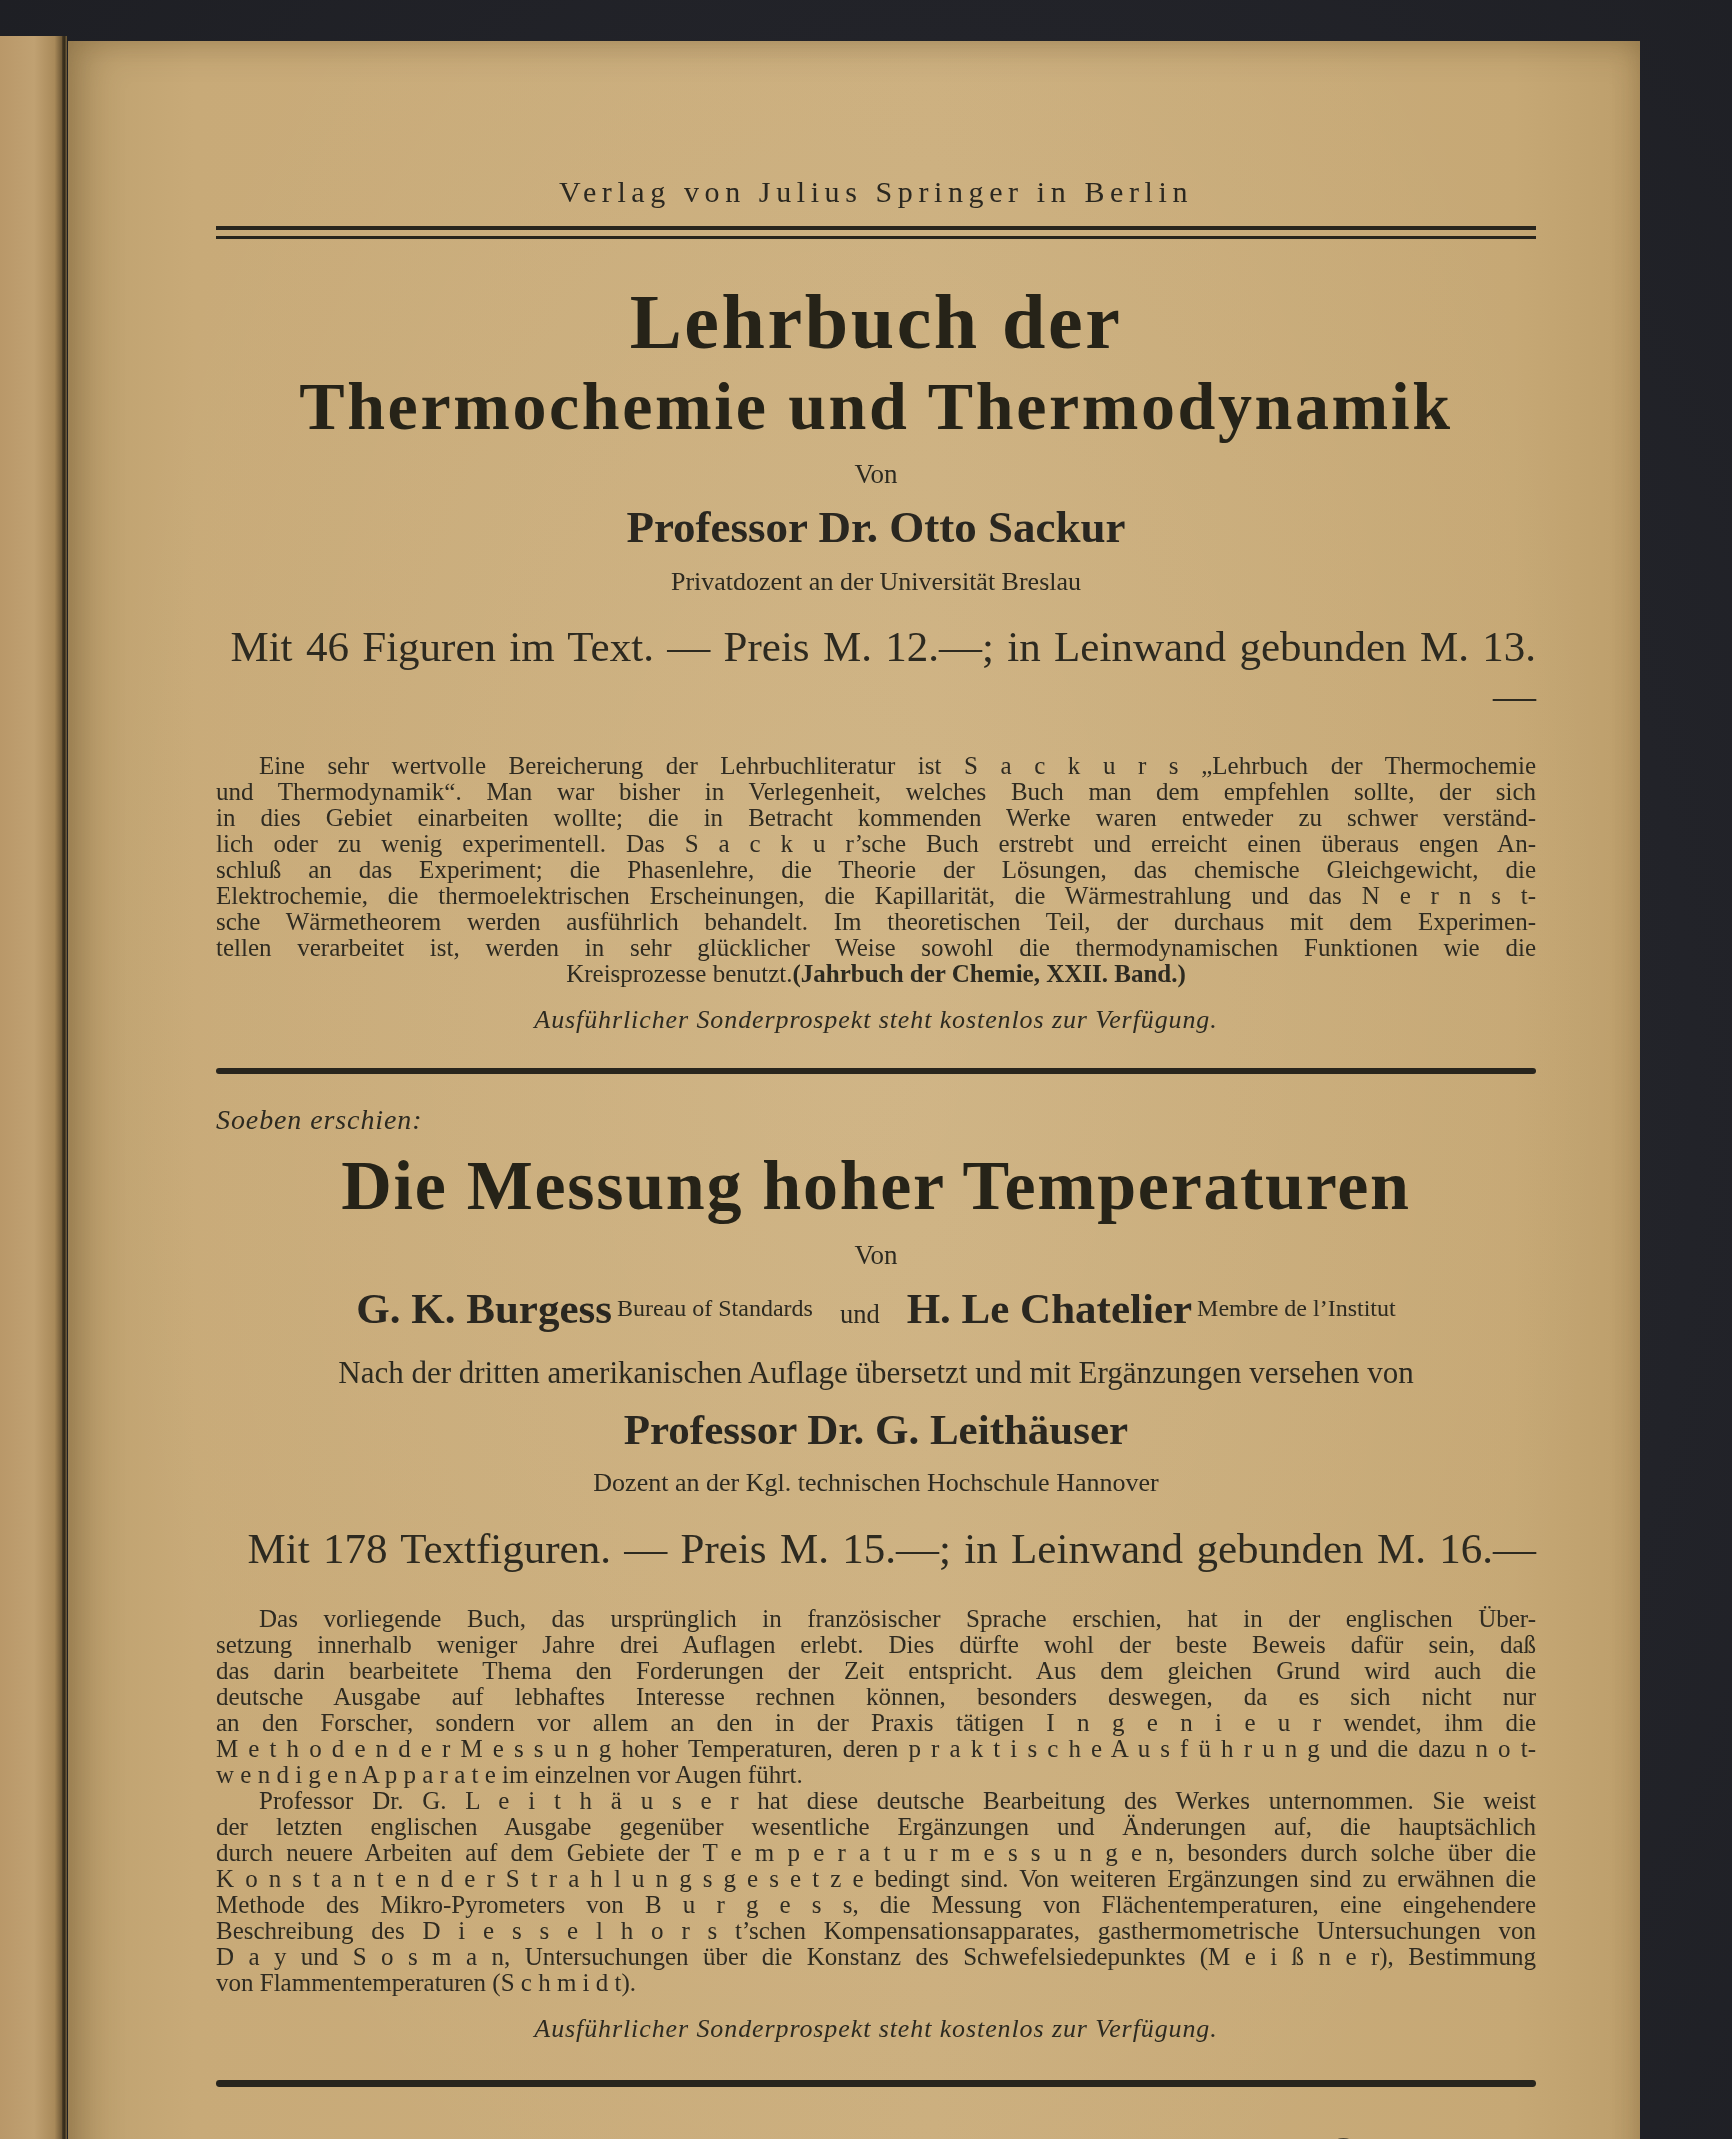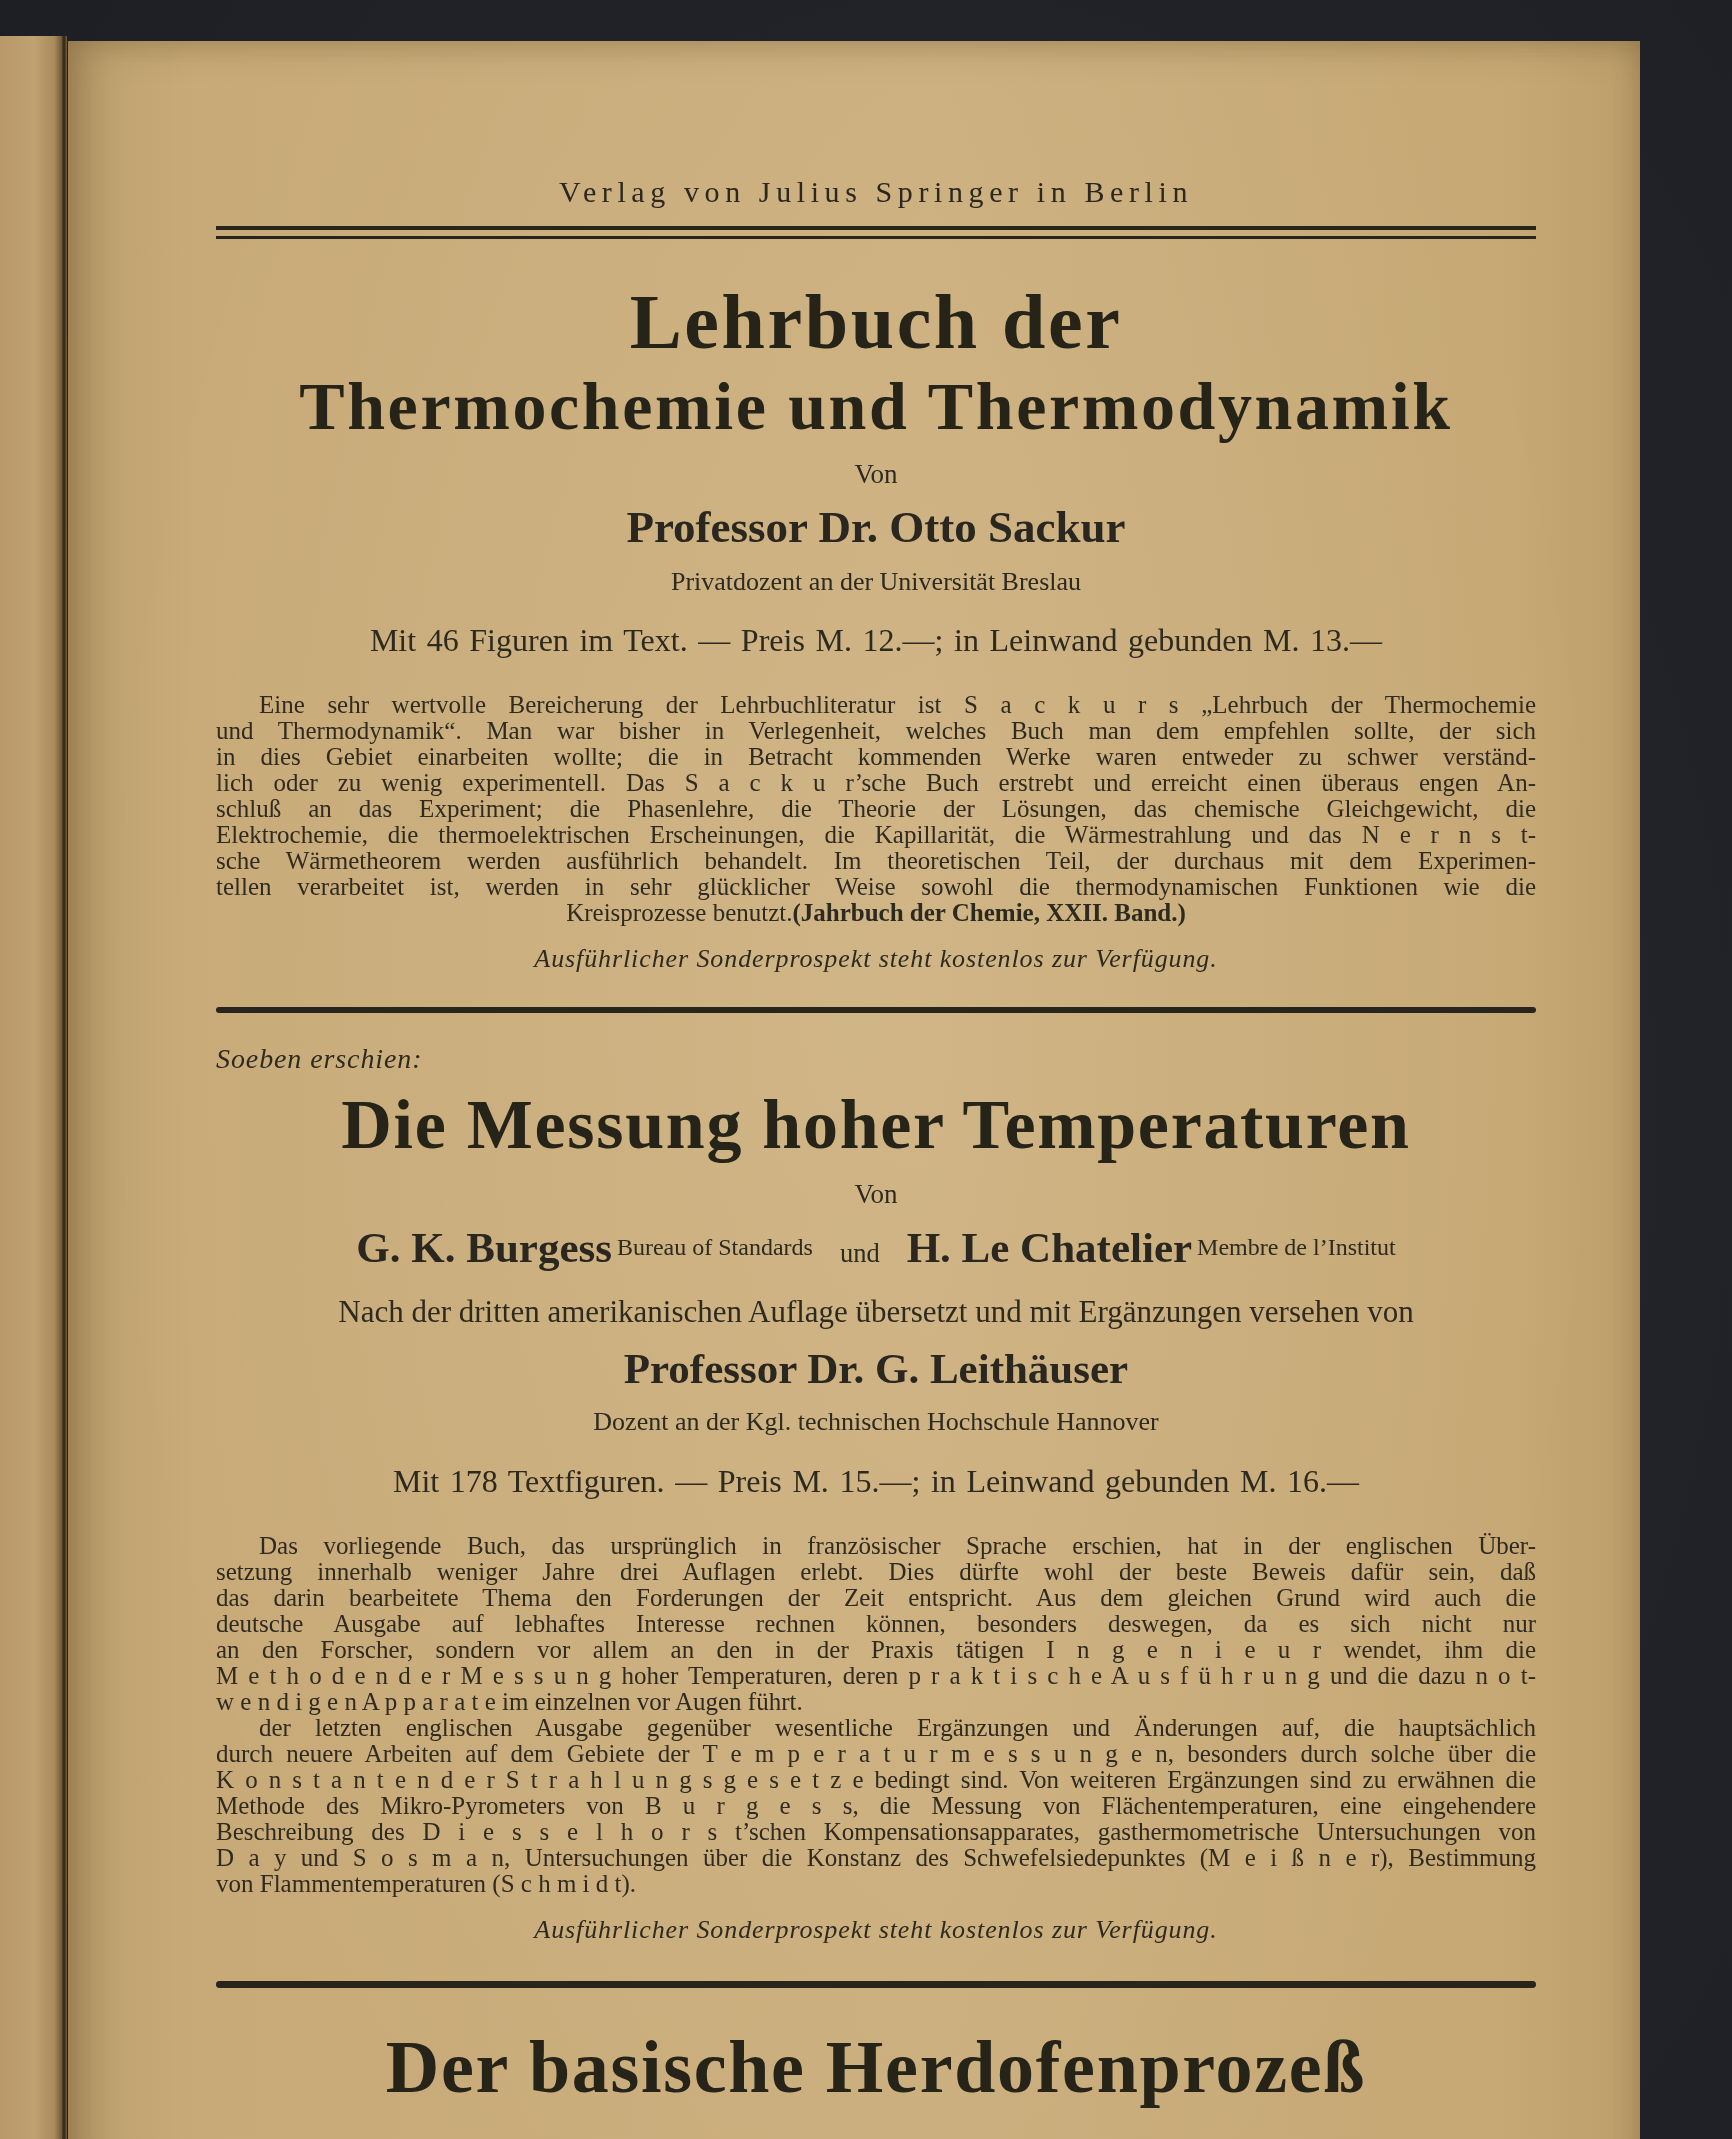--- a/index.html
+++ b/index.html
@@ -42,21 +42,21 @@
 
   .title-xl{font-weight:bold;text-align:center;color:#262318;line-height:1.12;}
   .t1a{font-size:78px;letter-spacing:2.6px;margin-top:39px;}
   .t1b{font-size:68px;letter-spacing:2.6px;margin-top:3.4px;}
   .t2 {font-size:70px;letter-spacing:1.7px;margin-top:11px;}
   .t3 {font-size:74px;letter-spacing:1.7px;margin-top:38px;}
 
   .von{font-size:27px;text-align:center;margin-top:14.6px;}
   .author-xl{font-size:45px;font-weight:bold;text-align:center;margin-top:11px;color:#2a2720;}
   .affil{font-size:26px;text-align:center;margin-top:13.7px;}
-  .price{font-size:32px;text-align:center;margin-top:25px;word-spacing:2.6px;}
+  .price{font-size:43px;text-align:right;margin-top:25px;word-spacing:2.6px;}
 
   .para{font-size:25px;line-height:26px;margin-top:33px;color:#2f2b21;}
   .jline{text-align:justify;text-align-last:justify;white-space:normal;}
   .jline.last{text-align-last:left;}
   .all-just .jline.last{text-align-last:justify;}
   .indent .jline:first-child{text-indent:43px;}
   .review-last{display:flex;justify-content:center;align-items:baseline;
     font-size:25px;line-height:26px;}
   .review-source{font-weight:bold;}
   .italic-note{font-style:italic;font-size:26px;text-align:center;margin-top:18px;letter-spacing:0.9px;}
@@ -136,20 +136,21 @@
       <div class="para indent">
           <div class="jline">Das vorliegende Buch, das ursprünglich in französischer Sprache erschien, hat in der englischen Über-</div>
           <div class="jline">setzung innerhalb weniger Jahre drei Auflagen erlebt. Dies dürfte wohl der beste Beweis dafür sein, daß</div>
           <div class="jline">das darin bearbeitete Thema den Forderungen der Zeit entspricht. Aus dem gleichen Grund wird auch die</div>
           <div class="jline">deutsche Ausgabe auf lebhaftes Interesse rechnen können, besonders deswegen, da es sich nicht nur</div>
           <div class="jline">an den Forscher, sondern vor allem an den in der Praxis tätigen I n g e n i e u r wendet, ihm die</div>
           <div class="jline">M e t h o d e n  d e r  M e s s u n g hoher Temperaturen, deren p r a k t i s c h e  A u s f ü h r u n g und die dazu n o t-</div>
           <div class="jline last">w e n d i g e n  A p p a r a t e im einzelnen vor Augen führt.</div>
         </div>
       <div class="para indent" style="margin-top:0;">
+          <div class="jline">Professor Dr. G. L e i t h ä u s e r hat diese deutsche Bearbeitung des Werkes unternommen.  Sie weist</div>
           <div class="jline">der letzten englischen Ausgabe gegenüber wesentliche Ergänzungen und Änderungen auf, die hauptsächlich</div>
           <div class="jline">durch neuere Arbeiten auf dem Gebiete der T e m p e r a t u r m e s s u n g e n, besonders durch solche über die</div>
           <div class="jline">K o n s t a n t e n  d e r  S t r a h l u n g s g e s e t z e bedingt sind.  Von weiteren Ergänzungen sind zu erwähnen die</div>
           <div class="jline">Methode des Mikro-Pyrometers von B u r g e s s, die Messung von Flächentemperaturen, eine eingehendere</div>
           <div class="jline">Beschreibung des D i e s s e l h o r s t’schen Kompensationsapparates, gasthermometrische Untersuchungen von</div>
           <div class="jline">D a y und S o s m a n, Untersuchungen über die Konstanz des Schwefelsiedepunktes (M e i ß n e r), Bestimmung</div>
           <div class="jline last">von Flammentemperaturen (S c h m i d t).</div>
         </div>
       <div class="italic-note">Ausführlicher Sonderprospekt steht kostenlos zur Verfügung.</div>
     </section>

